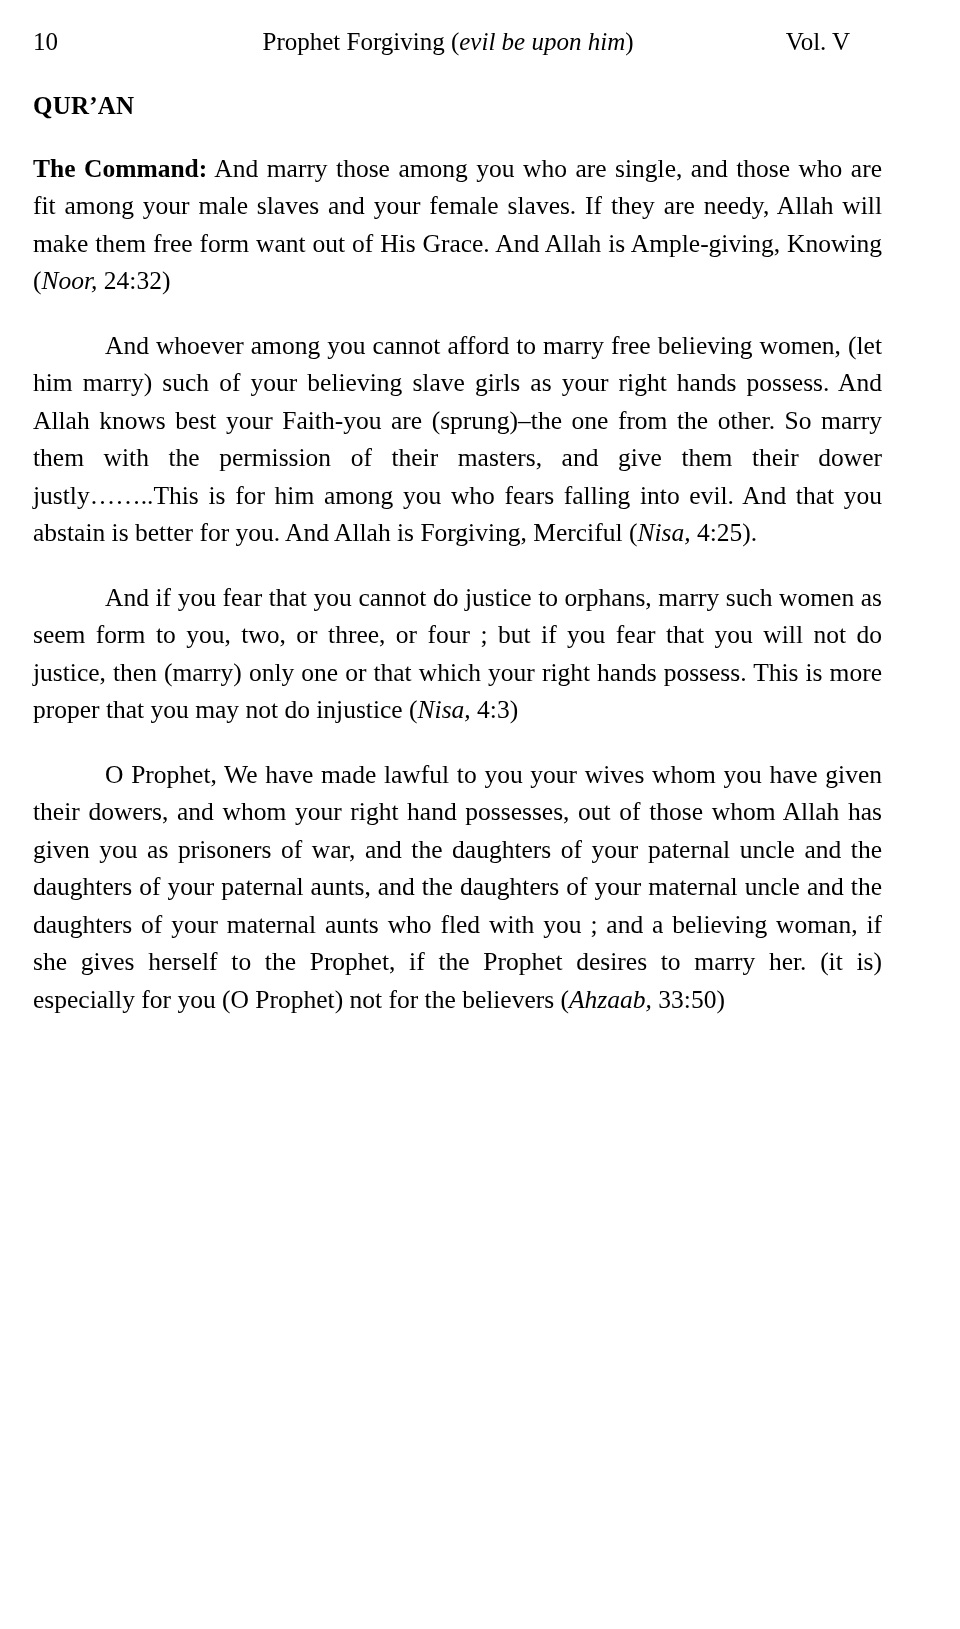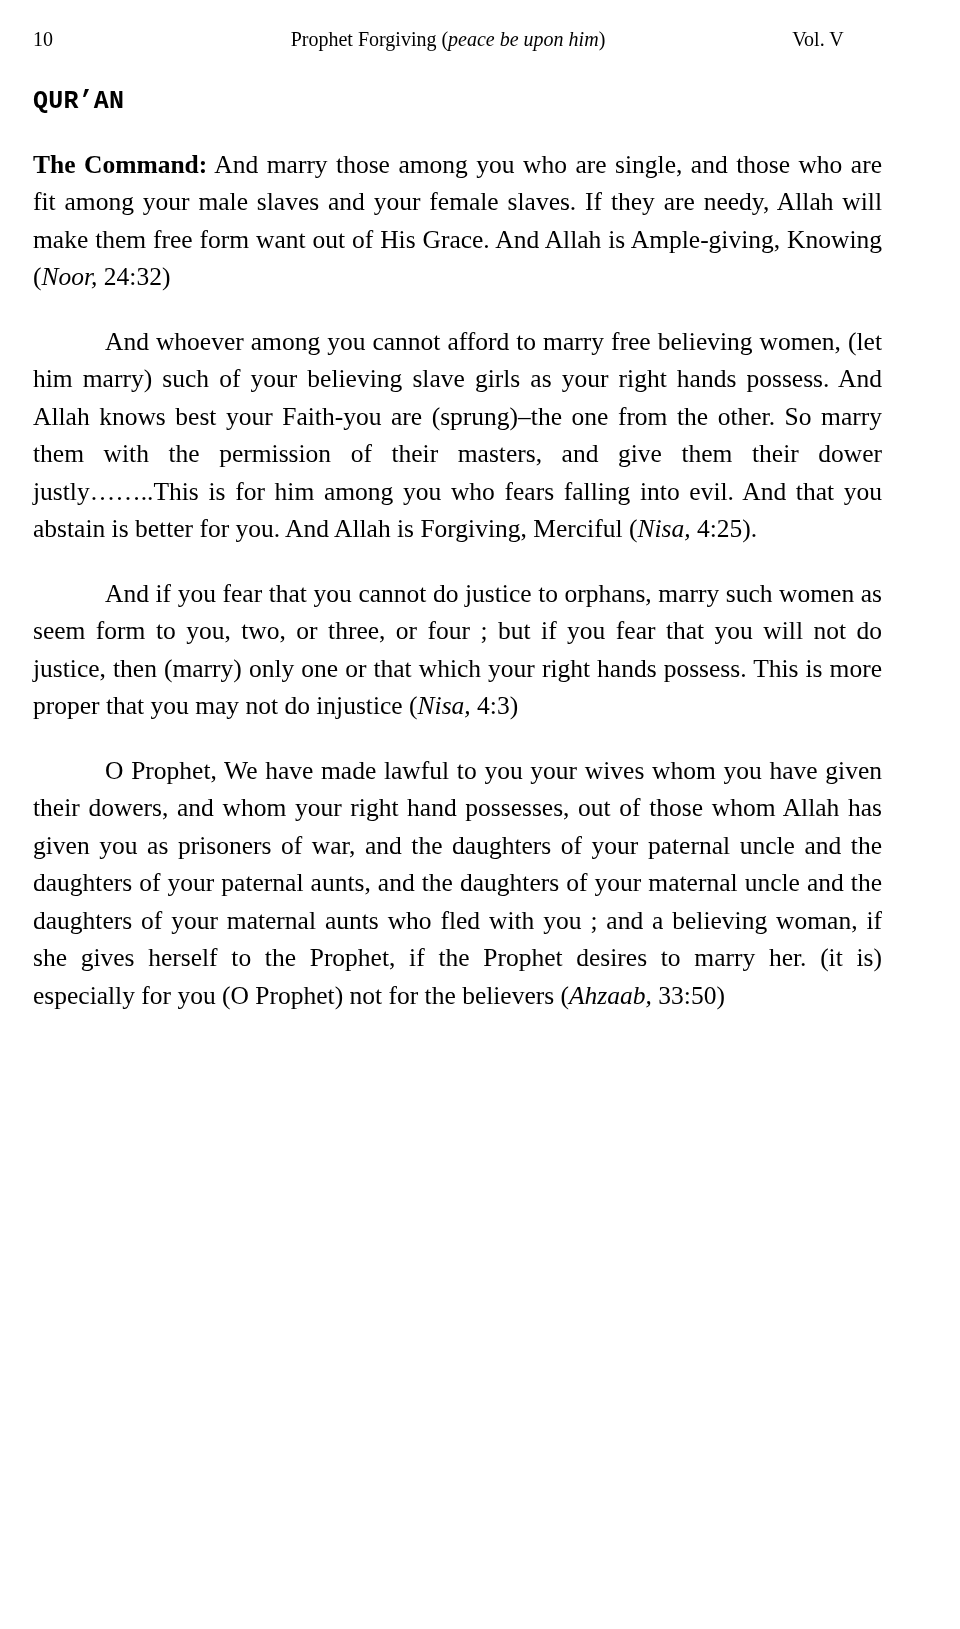--- a/index.html
+++ b/index.html
@@ -17,21 +17,21 @@
   .page {
     width: 960px;
     height: 1629px;
     box-sizing: border-box;
     padding: 28px 62px 0 33px;
     position: relative;
   }
   .running-head {
     display: flex;
     align-items: baseline;
-    font-size: 20px;
+    font-size: 25px;
     margin-bottom: 36px;
     padding-right: 5px;
   }
   .rh-page-number {
     width: 120px;
     text-align: left;
   }
   .rh-title {
     flex: 1;
     text-align: center;
@@ -43,21 +43,20 @@
   .rh-volume {
     width: 150px;
     text-align: center;
     white-space: nowrap;
   }
   .section-heading {
     font-size: 25px;
     font-weight: bold;
     margin: 0 0 30px 0;
     letter-spacing: 0.2px;
-    font-family: Liberation Mono, monospace;
   }
   p.body-para {
     font-size: 25.5px;
     line-height: 1.47;
     text-align: justify;
     text-justify: inter-word;
     margin: 0 16px 27px 0;
     hyphens: none;
   }
   p.indented {
@@ -70,21 +69,21 @@
     font-style: italic;
   }
 </style>
 </head>
 <body>
 
 <div class="page">
 
   <div class="running-head">
     <span class="rh-page-number">10</span>
-    <span class="rh-title"><span>Prophet Forgiving (</span><span class="ital">peace be upon him</span><span>)</span></span>
+    <span class="rh-title"><span>Prophet Forgiving (</span><span class="ital">evil be upon him</span><span>)</span></span>
     <span class="rh-volume">Vol. V</span>
   </div>
 
   <h2 class="section-heading">QUR’AN</h2>
 
   <p class="body-para"><span class="lead">The Command:</span><span> And marry those among you who are single, and those who are fit among your male slaves and your female slaves. If they are needy, Allah will make them free form want out of His Grace. And Allah is Ample-giving, Knowing (</span><span class="ital">Noor,</span><span> 24:32)</span></p>
 
 
   <p class="body-para indented"><span>And whoever among you cannot afford to marry free believing women, (let him marry) such of your believing slave girls as your right hands possess. And Allah knows best your Faith-you are (sprung)–the one from the other. So marry them with the permission of their masters, and give them their dower justly……..This is for him among you who fears falling into evil. And that you abstain is better for you. And Allah is Forgiving, Merciful (</span><span class="ital">Nisa,</span><span> 4:25).</span></p>
 

